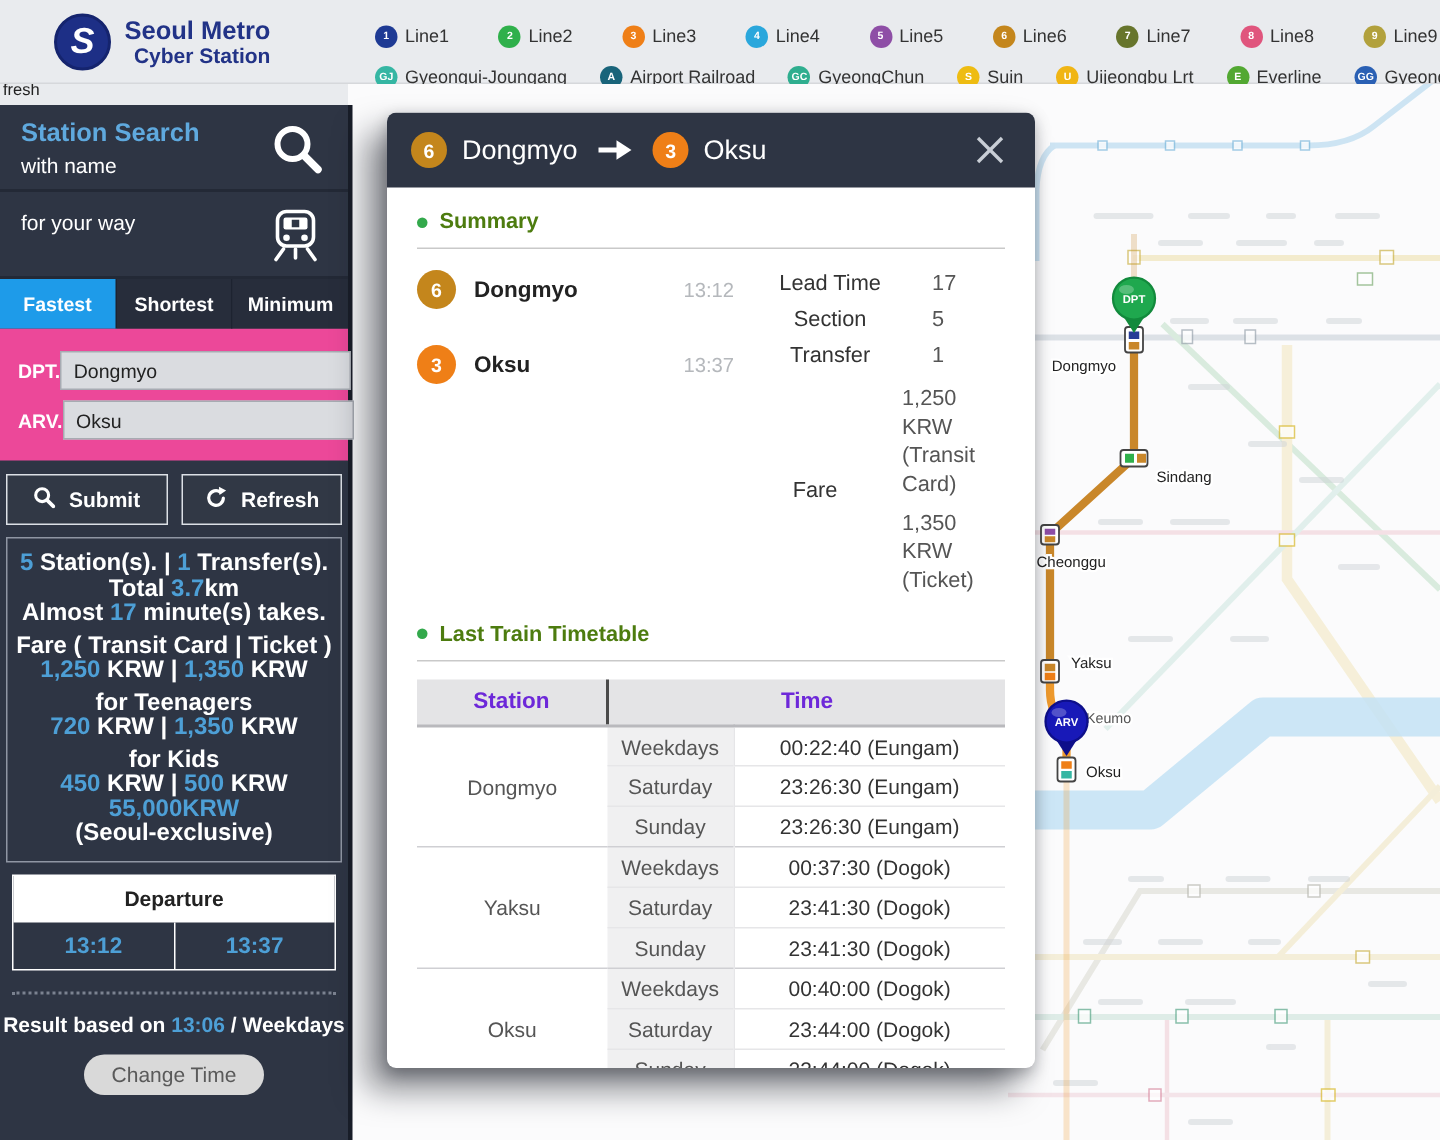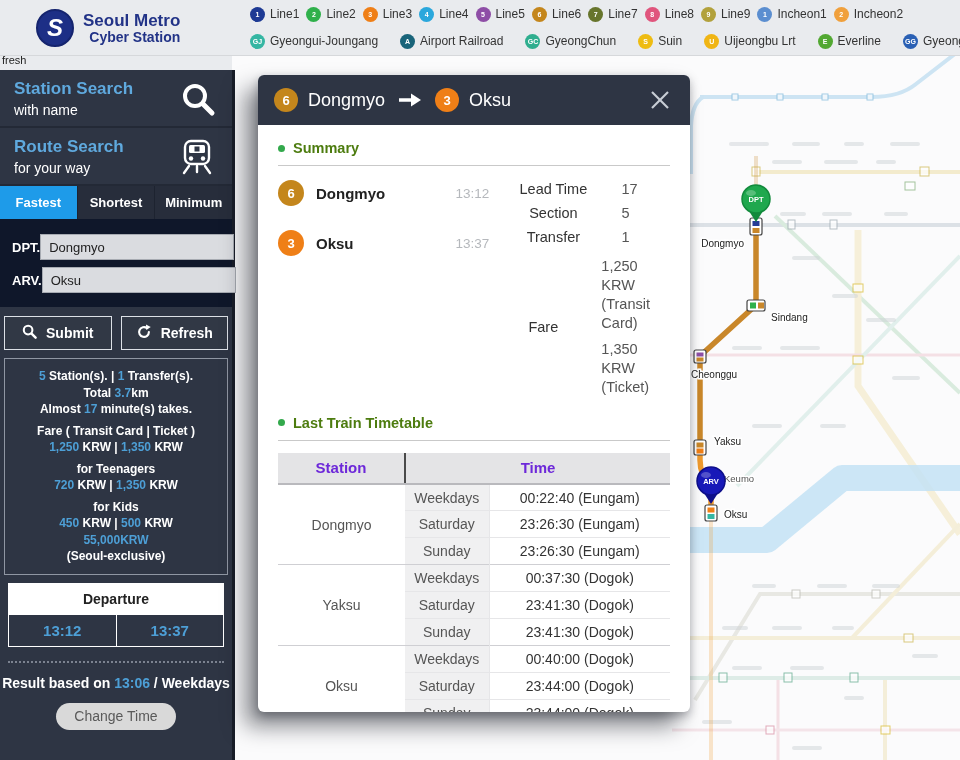--- a/index.html
+++ b/index.html
@@ -8,45 +8,45 @@
 
   
   .topbar{position:absolute;left:0;top:0;width:960px;height:56px;background:#e9ebee;border-bottom:1px solid #d6d8db;z-index:30}
   .logo{position:absolute;left:36px;top:9px;display:flex;align-items:center;gap:9px}
   .logo-circle{width:38px;height:38px;border-radius:50%;background:#1d2f86;color:#fff;display:flex;align-items:center;justify-content:center;font-weight:bold;font-style:italic;font-size:24px;border:2px solid #15246e}
   .logo-text{line-height:1.05;color:#223387;font-weight:bold}
   .logo-title{font-size:17px}
   .logo-sub{font-size:14px;text-align:right}
   .badges{position:absolute;left:250px;top:0;width:710px;height:56px;overflow:hidden}
   .badge-row{display:flex;align-items:center;white-space:nowrap;height:24px;margin-top:3px}
-  .badge-row.r1{gap:7px;margin-top:2px}
+  .badge-row.r1{gap:33px;margin-top:12px}
   .badge-row.r2{gap:22px}
   .badge{display:inline-flex;align-items:center;gap:5px;font-size:12px;color:#333;flex:0 0 auto;cursor:pointer}
   .badge i{width:15px;height:15px;border-radius:50%;display:inline-flex;align-items:center;justify-content:center;color:#fff;font-style:normal;font-weight:bold;font-size:7px}
   .fresh-strip{position:absolute;left:0;top:56px;width:232px;height:14px;background:#e9ebee;z-index:25;overflow:hidden}
   .fresh-strip span{font-size:11px;color:#222;margin-left:2px;line-height:12px;display:block;margin-top:-2px}
 
   
   .sidebar{position:absolute;left:0;top:70px;width:232px;height:690px;background:#2e3544;z-index:20;box-shadow:3px 0 0 #181d28;color:#fff}
   .side-block{position:relative;height:58px;padding:9px 14px;border-bottom:2px solid #232936;cursor:pointer}
   .side-title{color:#5fa9de;font-size:17px;font-weight:bold}
   .side-sub{color:#fff;font-size:14px;margin-top:3px}
   .side-icon{position:absolute;right:16px;top:11px}
   .tabs{display:flex;height:33px}
   .tab{flex:1;display:flex;align-items:center;justify-content:center;background:#272d3b;color:#fff;font-size:13px;font-weight:bold;border-right:1px solid #1d2330;cursor:pointer}
   .tab:last-child{border-right:none}
   .tab.active{background:#1e9be9}
-  .form{background:#0f172a;padding:15px 8px 14px}
+  .form{background:#ec4899;padding:15px 8px 14px}
   .frow{display:flex;align-items:center;margin-bottom:7px}
   .frow:last-child{margin-bottom:0}
   .flabel{width:44px;font-size:13px;font-weight:bold;color:#fff;padding-left:4px}
   .finput{flex:1;height:26px;background:#dadce0;border:1px solid #a7abb2;font-size:13px;color:#222;padding:0 8px;font-family:"Liberation Sans",sans-serif}
   .btn-row{display:flex;gap:9px;padding:9px 4px 0}
   .sbtn{flex:1;height:34px;background:#313845;border:1px solid #dce0e6;color:#fff;font-size:14px;font-weight:bold;display:flex;align-items:center;justify-content:center;gap:9px;cursor:pointer;font-family:"Liberation Sans",sans-serif}
-  .resultbox{margin:8px 4px 0;border:1px solid #8f96a3;padding:9px 2px;text-align:center;font-size:12px;font-weight:bold;line-height:16.5px;color:#fff}
+  .resultbox{margin:8px 4px 0;border:1px solid #8f96a3;padding:9px 2px;text-align:center;font-size:16px;font-weight:bold;line-height:16.5px;color:#fff}
   .rline{display:block}
   .mt{margin-top:5px}
   .seg-b{color:#4d9fd6}
   .deptable{margin:8px 8px 0;border:1px solid #fff}
   .dep-head{display:flex;background:#fff;height:30px}
   .dep-head div{flex:1;display:flex;align-items:center;justify-content:center;font-size:14px;font-weight:bold;color:#222}
   .dep-body{display:flex;height:32px;border-top:1px solid #fff}
   .dep-body div{flex:1;display:flex;align-items:center;justify-content:center;font-size:15px;font-weight:bold;color:#4d9fd6}
   .dep-body div+div{border-left:1px solid #fff}
   .dotted{margin:14px 8px 0;border-top:2px dotted #7b8290}
@@ -323,21 +323,20 @@
     <div class="side-title">Station Search</div>
     <div class="side-sub">with name</div>
     <span class="side-icon">
       <svg width="36" height="36" viewBox="0 0 36 36">
           <circle cx="15" cy="15" r="10" stroke="#fff" stroke-width="4" fill="none"></circle>
           <line x1="23" y1="23" x2="32" y2="32" stroke="#fff" stroke-width="5" stroke-linecap="round"></line>
         </svg>
     </span>
   </div>
   <div class="side-block">
-    <div class="side-title">Route Search</div>
     <div class="side-sub">for your way</div>
     <span class="side-icon">
       <svg width="38" height="36" viewBox="0 0 38 36">
         <rect x="7" y="2" width="24" height="23" rx="6" stroke="#fff" stroke-width="2.4" fill="none"></rect>
         <rect x="11" y="6" width="16" height="8" rx="1.5" fill="#fff"></rect>
         <rect x="16.5" y="7.5" width="5" height="5" fill="#2e3544"></rect>
         <circle cx="13" cy="19.5" r="2.2" fill="#fff"></circle>
           <circle cx="25" cy="19.5" r="2.2" fill="#fff"></circle>
         <line x1="11" y1="27" x2="6" y2="34" stroke="#fff" stroke-width="2.4" stroke-linecap="round"></line>
         <line x1="27" y1="27" x2="32" y2="34" stroke="#fff" stroke-width="2.4" stroke-linecap="round"></line>

